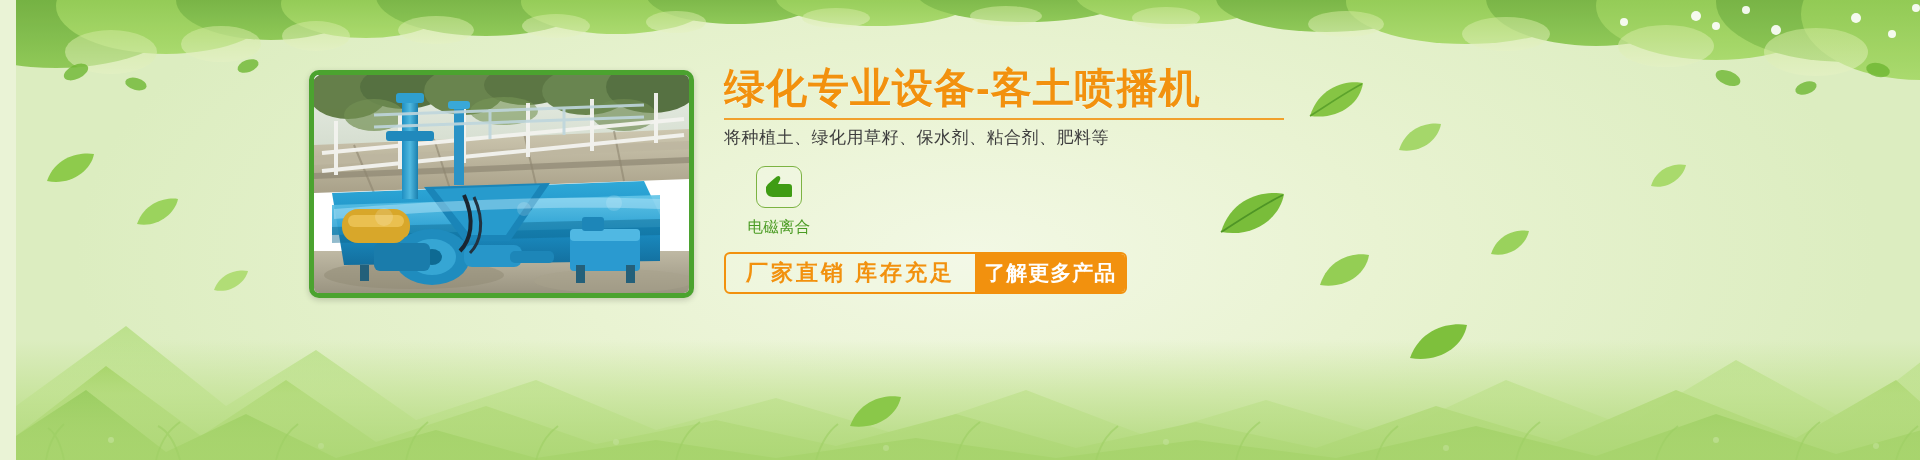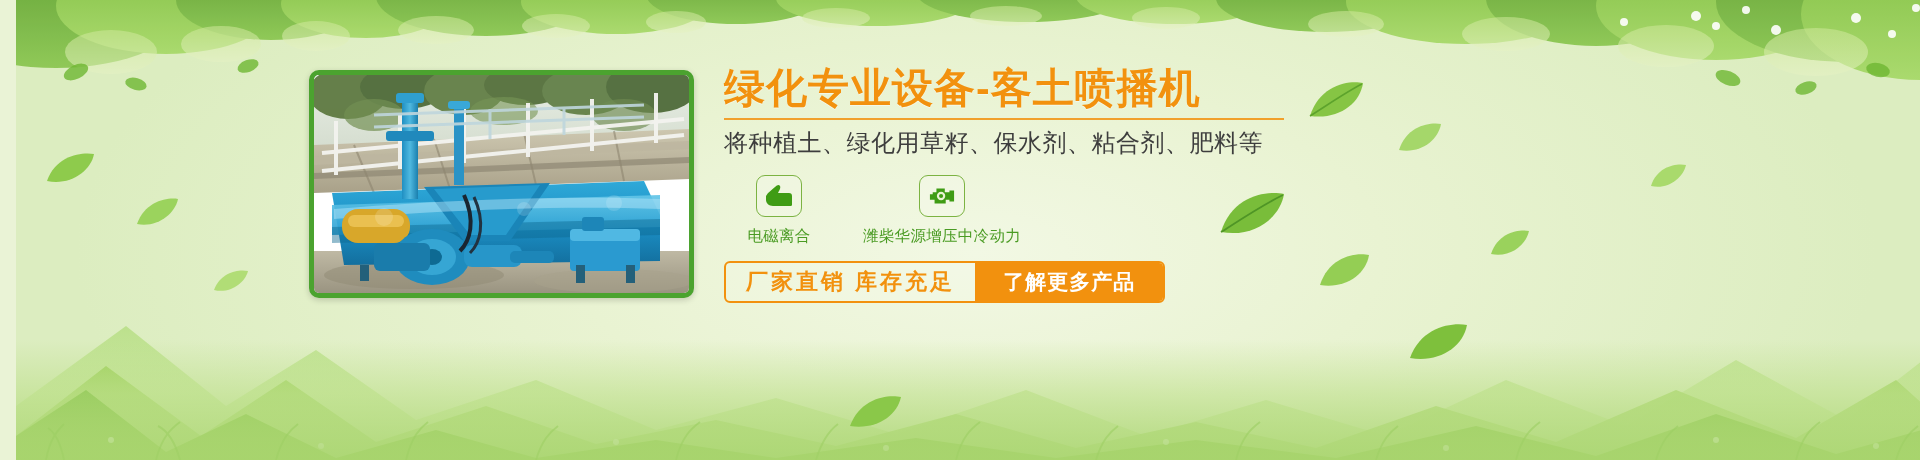--- a/index.html
+++ b/index.html
@@ -49,21 +49,21 @@
   #main-title {
     font-size:41px; font-weight:bold; letter-spacing:1px;
     color:#f2910e; line-height:1.12; white-space:nowrap;
     text-shadow:0 1px 0 rgba(255,255,255,.45);
   }
   #title-rule {
     width:560px; height:2px; background:#f2910e; opacity:.85;
     margin-top:6px; margin-bottom:7px;
   }
   .subline {
-    font-size:24px; color:#3d3d3d; line-height:1.34; white-space:nowrap;
+    font-size:17px; color:#3d3d3d; line-height:1.34; white-space:nowrap;
     letter-spacing:.5px;
   }
 
   #features { display:flex; margin-top:16px;align-items:flex-end; }
   .feature { display:flex; flex-direction:column; align-items:center; }
   .feat-icon {
     width:46px; height:42px; border:1.5px solid #7cb342; border-radius:9px;
     display:flex; align-items:center; justify-content:center;
     background:rgba(255,255,255,.18);
   }
@@ -78,21 +78,21 @@
     background:rgba(255,255,255,.12);
   }
   #cta-text {
     display:flex; align-items:center; padding:9px 20px;
     font-size:22px; font-weight:bold; color:#f2910e; white-space:nowrap;
     letter-spacing:3px; height:38px;
   }
   #cta-button {
     display:flex; align-items:center; justify-content:center;
     background:#f2910e; color:#ffffff; font-size:21px; font-weight:bold;
-    padding:0 28px; white-space:nowrap; letter-spacing:1px; height:38px;
+    padding:0 9px; white-space:nowrap; letter-spacing:1px; height:38px;
     cursor:pointer;
   }
 </style>
 </head>
 <body>
 
 <div id="banner">
 
   <div class="canopy">
     <svg width="1920" height="125" viewBox="0 0 1920 125">
@@ -392,31 +392,20 @@
             <path d="M2,14 C4,10 8,8 11,5 C13,3 15,2 16,4 C17,6 15,9 14,11
                      L25,11 C27,11 28,12 28,14 L28,21 C28,23 27,24 25,24
                      L9,24 C5,24 2,21 2,18 Z" fill="#3f9c14"></path>
             <rect x="19" y="15" width="9" height="9" rx="1.5" fill="#3f9c14"></rect>
           </svg>
         </div>
         <div class="feat-label">电磁离合</div>
       </div>
 
 
-      <div class="feature" style="width:216px;">
-        <div class="feat-icon">
-          <svg width="30" height="26" viewBox="0 0 32 28">
-            <path d="M6,10 L10,10 L10,6 L19,6 L19,10 L24,10 L24,8 L29,8 L29,20 L24,20 L24,18
-                     L20,18 L20,22 L8,22 L8,18 L3,18 L3,12 L6,12 Z" fill="#3f9c14"></path>
-            <circle cx="15" cy="14" r="4.5" fill="#e9f3d2"></circle>
-            <circle cx="15" cy="14" r="2.2" fill="#3f9c14"></circle>
-          </svg>
-        </div>
-        <div class="feat-label">潍柴华源增压中冷动力</div>
-      </div>
 
     </div>
 
     <div id="cta-row">
       <div id="cta-text">厂家直销 库存充足</div>
       <div id="cta-button">了解更多产品</div>
     </div>
 
   </div>
 </div>

